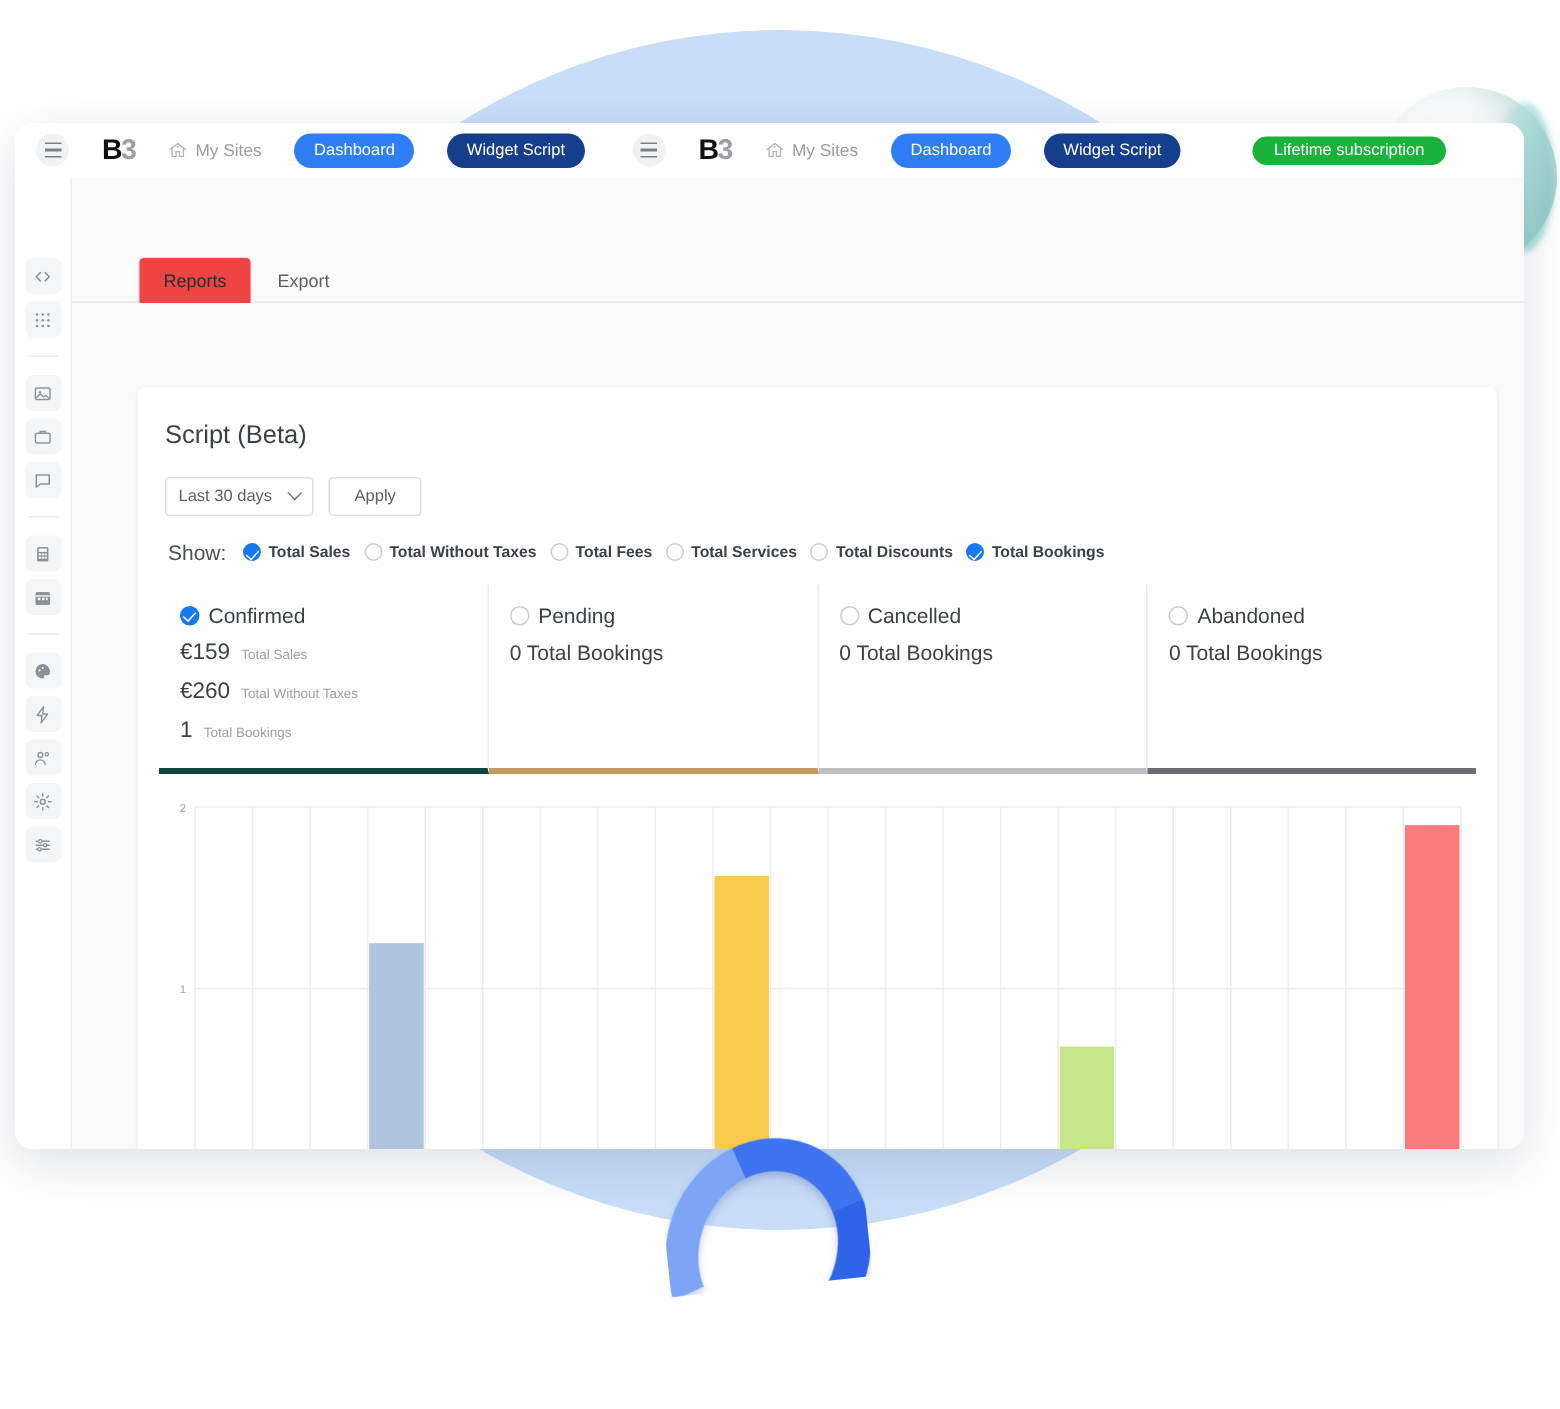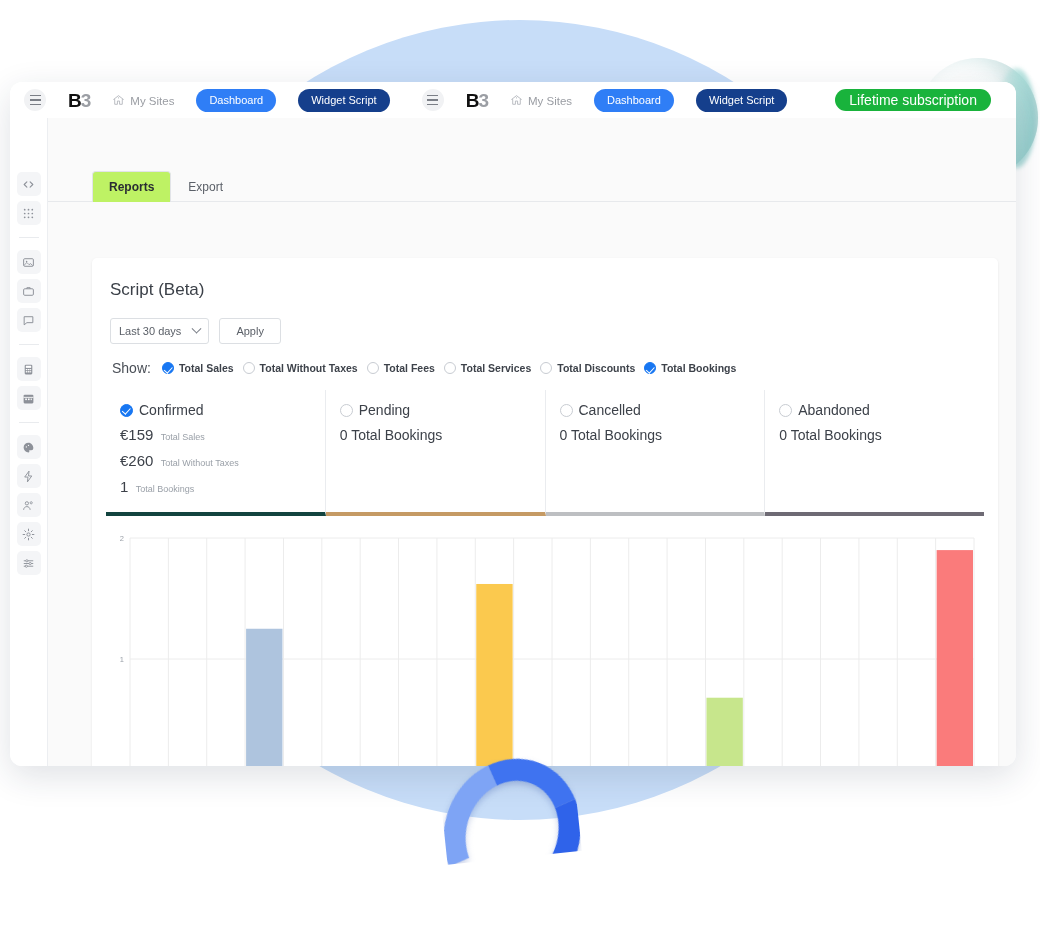--- a/index.html
+++ b/index.html
@@ -95,21 +95,21 @@
     border-radius: 40px;
     color: #fff;
     font-size: 11px;
     padding: 6px 13px;
     white-space: nowrap;
     line-height: 1;
     flex:0 0 auto;
   }
   .pill.blue { background: #2f7ef6; }
   .pill.navy { background: #153f8c; }
-  .pill.green { background: #19b33c; font-size: 14px; padding: 4px 14px;}
+  .pill.green { background: #19b33c; font-size: 11px; padding: 4px 14px;}
   .spacer { flex: 1 1 auto; }
 
   
   .wbody { flex: 1 1 auto; display: flex; min-height: 0; }
 
   .sidebar {
     width: 38px;
     background: #ffffff;
     border-right: 1px solid #eceef1;
     padding-top: 54px;
@@ -142,24 +142,24 @@
   .tab {
     font-size: 12px;
     color: #5b6068;
     padding: 8px 16px;
     border: 1px solid transparent;
     border-bottom: none;
     border-radius: 4px 4px 0 0;
     position: relative; top: 1px;
   }
   .tab.active {
-    background: #bef264;
+    background: #ef4444;
     border-color: #e2e4e8;
     color: #2a2d33;
-    font-weight: 700;
+    font-weight: 400;
   }
 
   
   .card {
     position: absolute;
     left: 44px; top: 140px;
     width: 906px;
     background: #fff;
     border-radius: 5px;
     box-shadow: 0 1px 3px rgba(0,0,0,0.08);

